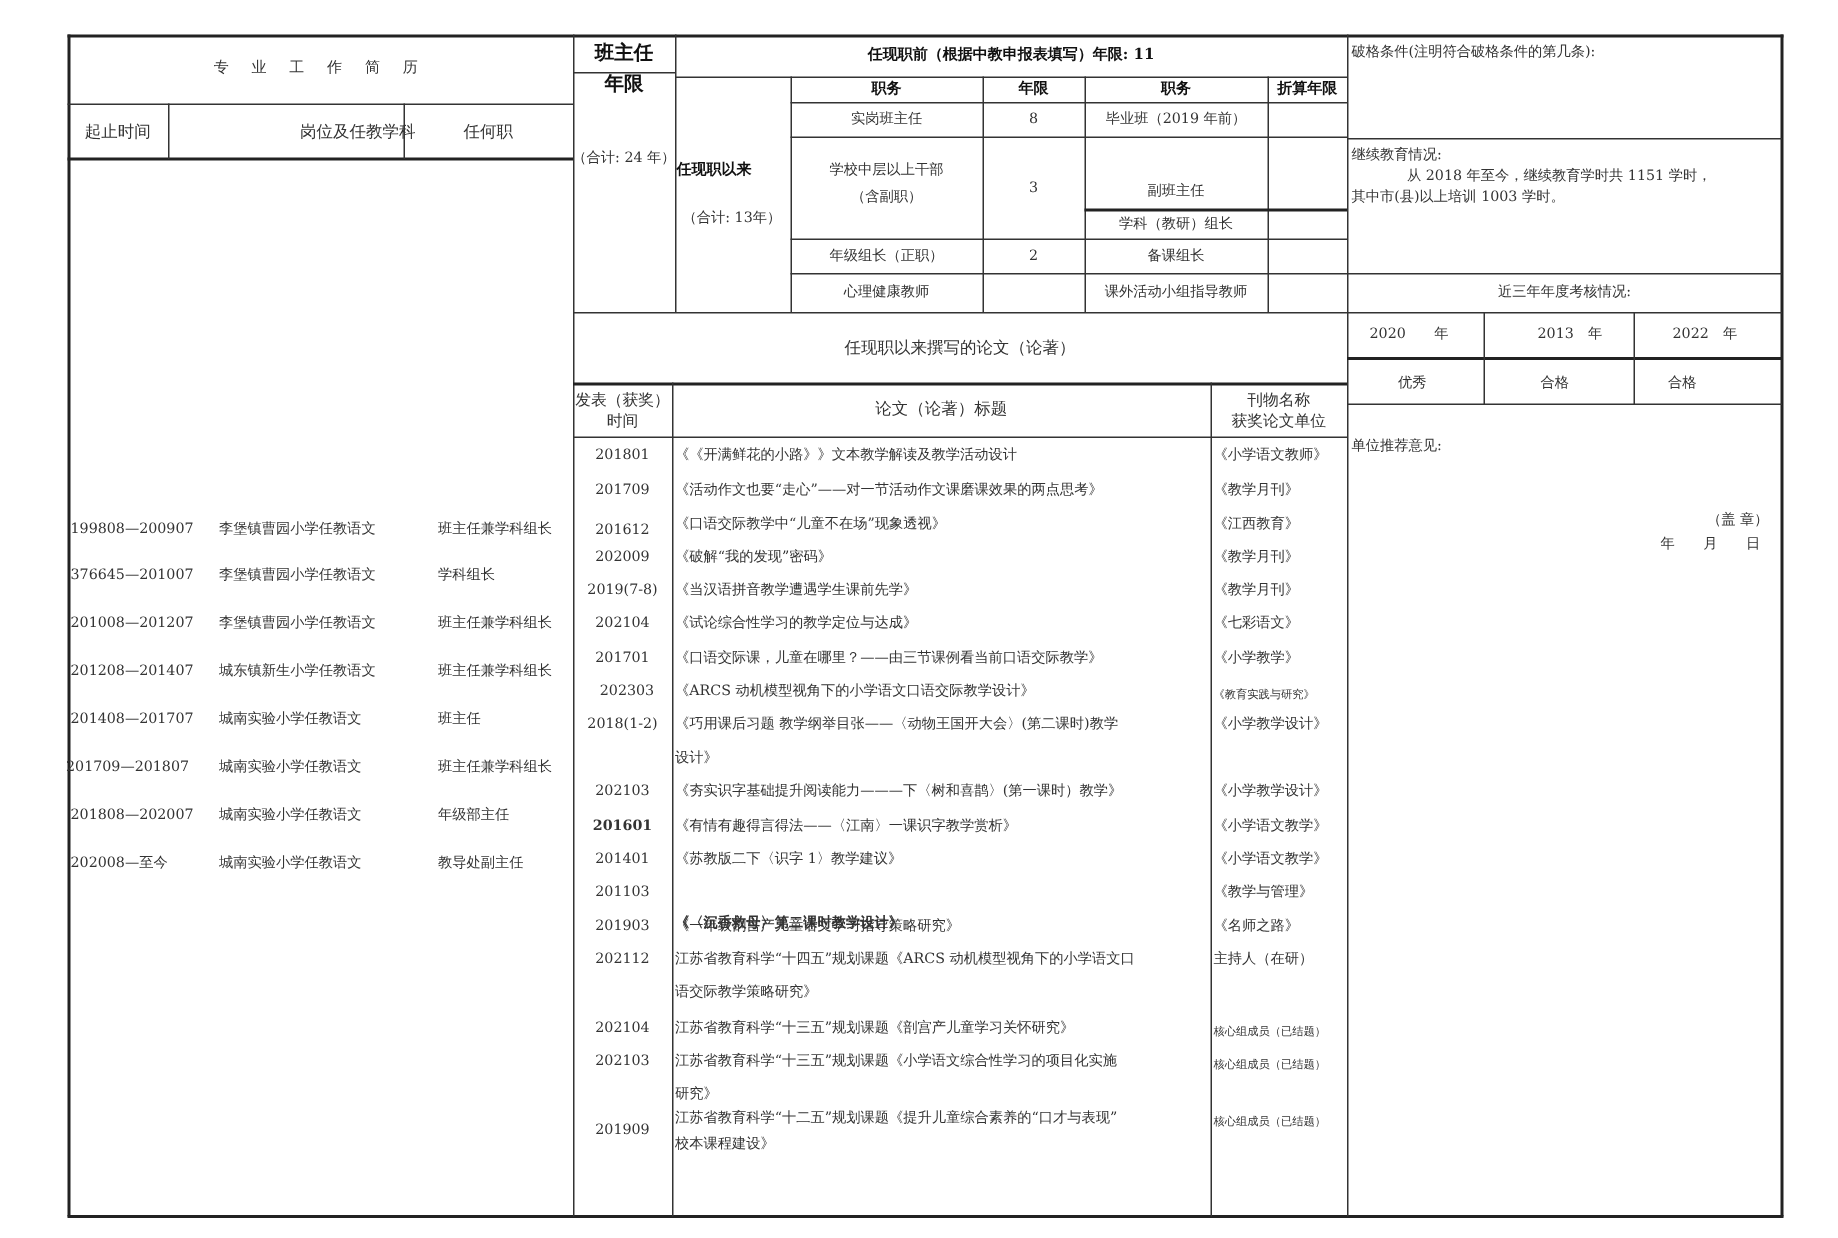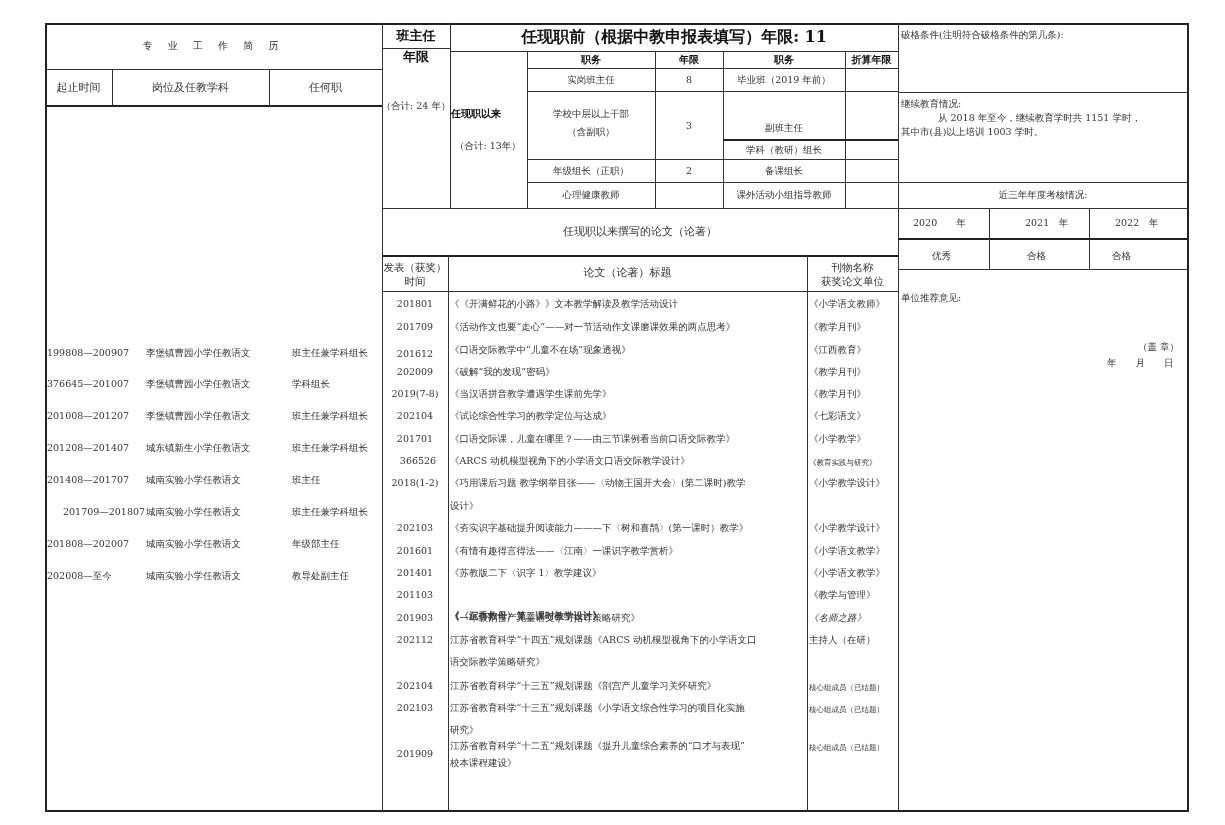--- a/index.html
+++ b/index.html
@@ -54,21 +54,21 @@
 <div class="hl" style="left:898px;top:92px;width:290px;"></div>
 <div class="hl" style="left:898px;top:182px;width:290px;"></div>
 <div class="hl" style="left:898px;top:208px;width:290px;"></div>
 <div class="hl thick" style="left:898px;top:238px;width:290px;"></div>
 <div class="hl" style="left:898px;top:269px;width:290px;"></div>
 <div class="vl" style="left:989px;top:208px;height:62px;"></div>
 <div class="vl" style="left:1089px;top:208px;height:62px;"></div>
 
 <div class="t c sp" style="left:45px;top:40px;width:337px;font-size:10px;">专 业 工 作 简 历</div>
 <div class="t c" style="left:45px;top:82px;width:67px;font-size:11px;">起止时间</div>
-<div class="t c" style="left:112px;top:82px;width:157px;font-size:11px;">岗位及任教学科</div>
+<div class="t c" style="left:112px;top:82px;width:157px;font-size:11px;padding-left:48px;">岗位及任教学科</div>
 <div class="t c" style="left:269px;top:82px;width:113px;font-size:11px;">任何职</div>
 
 <div>
   <div>
     <div class="t sm" style="left:47px;top:347px;">199808—200907</div>
     <div class="t sm" style="left:146px;top:347px;">李堡镇曹园小学任教语文</div>
     <div class="t sm" style="left:292px;top:347px;">班主任兼学科组长</div>
   </div>
   <div>
     <div class="t sm" style="left:47px;top:378px;">376645—201007</div>
@@ -84,41 +84,41 @@
     <div class="t sm" style="left:47px;top:442px;">201208—201407</div>
     <div class="t sm" style="left:146px;top:442px;">城东镇新生小学任教语文</div>
     <div class="t sm" style="left:292px;top:442px;">班主任兼学科组长</div>
   </div>
   <div>
     <div class="t sm" style="left:47px;top:474px;">201408—201707</div>
     <div class="t sm" style="left:146px;top:474px;">城南实验小学任教语文</div>
     <div class="t sm" style="left:292px;top:474px;">班主任</div>
   </div>
   <div>
-    <div class="t sm" style="left:63px;top:506px;">201709—201807</div>
+    <div class="t sm" style="left:44px;top:506px;">201709—201807</div>
     <div class="t sm" style="left:146px;top:506px;">城南实验小学任教语文</div>
     <div class="t sm" style="left:292px;top:506px;">班主任兼学科组长</div>
   </div>
   <div>
     <div class="t sm" style="left:47px;top:538px;">201808—202007</div>
     <div class="t sm" style="left:146px;top:538px;">城南实验小学任教语文</div>
     <div class="t sm" style="left:292px;top:538px;">年级部主任</div>
   </div>
   <div>
     <div class="t sm" style="left:47px;top:570px;">202008—至今</div>
     <div class="t sm" style="left:146px;top:570px;">城南实验小学任教语文</div>
     <div class="t sm" style="left:292px;top:570px;">教导处副主任</div>
   </div>
 </div>
 
 <div class="t c big" style="left:382px;top:30px;width:68px;">班主任</div>
 <div class="t c big" style="left:382px;top:51px;width:68px;">年限</div>
 <div class="t c sm" style="left:380px;top:100px;width:72px;">（合计: 24 年）</div>
 
-<div class="t c b" style="left:450px;top:31px;width:448px;font-size:16px;">任现职前（根据中教申报表填写）年限: 11</div>
+<div class="t c b" style="left:450px;top:31px;width:448px;font-size:10px;">任现职前（根据中教申报表填写）年限: 11</div>
 <div class="t b" style="left:451px;top:108px;">任现职以来</div>
 <div class="t sm" style="left:455px;top:140px;">（合计: 13年）</div>
 
 <div class="t c b" style="left:527px;top:54px;width:128px;">职务</div>
 <div class="t c b" style="left:655px;top:54px;width:68px;">年限</div>
 <div class="t c b" style="left:723px;top:54px;width:122px;">职务</div>
 <div class="t c b" style="left:845px;top:54px;width:53px;">折算年限</div>
 
 <div>
   <div class="t c sm" style="left:527px;top:74px;width:128px;">实岗班主任</div>
@@ -181,54 +181,54 @@
     <div class="t c sm" style="left:382px;top:410px;width:66px;">202104</div>
     <div class="t sm" style="left:450px;top:410px;">《试论综合性学习的教学定位与达成》</div>
     <div class="t sm" style="left:809px;top:410px;">《七彩语文》</div>
   </div>
   <div>
     <div class="t c sm" style="left:382px;top:433px;width:66px;">201701</div>
     <div class="t sm" style="left:450px;top:433px;">《口语交际课，儿童在哪里？——由三节课例看当前口语交际教学》</div>
     <div class="t sm" style="left:809px;top:433px;">《小学教学》</div>
   </div>
   <div>
-    <div class="t c sm" style="left:385px;top:455px;width:66px;">366526</div>
+    <div class="t c sm" style="left:385px;top:455px;width:66px;">202303</div>
     <div class="t sm" style="left:450px;top:455px;">《ARCS 动机模型视角下的小学语文口语交际教学设计》</div>
     <div class="t xs" style="left:809px;top:457px;">《教育实践与研究》</div>
   </div>
   <div>
     <div class="t c sm" style="left:382px;top:477px;width:66px;">2018(1-2)</div>
     <div class="t sm" style="left:450px;top:477px;">《巧用课后习题 教学纲举目张——〈动物王国开大会〉(第二课时)教学</div>
     <div class="t sm" style="left:450px;top:500px;">设计》</div>
     <div class="t sm" style="left:809px;top:477px;">《小学教学设计》</div>
   </div>
   <div>
     <div class="t c sm" style="left:382px;top:522px;width:66px;">202103</div>
     <div class="t sm" style="left:450px;top:522px;">《夯实识字基础提升阅读能力———下〈树和喜鹊〉(第一课时）教学》</div>
     <div class="t sm" style="left:809px;top:522px;">《小学教学设计》</div>
   </div>
   <div>
-    <div class="t c sm" style="left:382px;top:545px;width:66px;">201601</div>
+    <div class="t c sm" style="left:382px;top:545px;width:66px;font-weight:bold;">201601</div>
     <div class="t sm" style="left:450px;top:545px;">《有情有趣得言得法——〈江南〉一课识字教学赏析》</div>
     <div class="t sm" style="left:809px;top:545px;">《小学语文教学》</div>
   </div>
   <div>
     <div class="t c sm" style="left:382px;top:567px;width:66px;">201401</div>
     <div class="t sm" style="left:450px;top:567px;">《苏教版二下〈识字 1〉教学建议》</div>
     <div class="t sm" style="left:809px;top:567px;">《小学语文教学》</div>
   </div>
   <div>
     <div class="t c sm" style="left:382px;top:589px;width:66px;">201103</div>
     <div class="t sm" style="left:450px;top:610px;font-weight:bold;">《〈沉香救母〉第二课时教学设计》</div>
     <div class="t sm" style="left:809px;top:589px;">《教学与管理》</div>
   </div>
   <div>
     <div class="t c sm" style="left:382px;top:612px;width:66px;">201903</div>
     <div class="t sm" style="left:450px;top:612px;">《一年级剖宫产儿童语文学习指导策略研究》</div>
-    <div class="t sm" style="left:809px;top:612px;font-style:italic;">《名师之路》</div>
+    <div class="t sm" style="left:809px;top:612px;">《名师之路》</div>
   </div>
   <div>
     <div class="t c sm" style="left:382px;top:634px;width:66px;">202112</div>
     <div class="t sm" style="left:450px;top:634px;">江苏省教育科学“十四五”规划课题《ARCS 动机模型视角下的小学语文口</div>
     <div class="t sm" style="left:450px;top:656px;">语交际教学策略研究》</div>
     <div class="t sm" style="left:809px;top:634px;">主持人（在研）</div>
   </div>
   <div>
     <div class="t c sm" style="left:382px;top:680px;width:66px;">202104</div>
     <div class="t sm" style="left:450px;top:680px;text-align:center;">江苏省教育科学“十三五”规划课题《剖宫产儿童学习关怀研究》</div>
@@ -248,21 +248,21 @@
   </div>
 </div>
 
 <div class="t sm" style="left:901px;top:29px;">破格条件(注明符合破格条件的第几条):</div>
 <div class="t sm" style="left:901px;top:98px;">继续教育情况:</div>
 <div class="t sm" style="left:938px;top:112px;">从 2018 年至今，继续教育学时共 1151 学时，</div>
 <div class="t sm" style="left:901px;top:126px;">其中市(县)以上培训 1003 学时。</div>
 
 <div class="t c sm" style="left:898px;top:189px;width:290px;">近三年年度考核情况:</div>
 <div class="t sm" style="left:913px;top:217px;">2020　　年</div>
-<div class="t sm" style="left:1025px;top:217px;">2021　年</div>
+<div class="t sm" style="left:1025px;top:217px;">2013　年</div>
 <div class="t sm" style="left:1115px;top:217px;">2022　年</div>
 <div class="t sm" style="left:932px;top:250px;">优秀</div>
 <div class="t sm" style="left:1027px;top:250px;">合格</div>
 <div class="t sm" style="left:1112px;top:250px;">合格</div>
 
 <div class="t sm" style="left:901px;top:292px;">单位推荐意见:</div>
 <div class="t sm" style="left:1138px;top:341px;">（盖 章）</div>
 <div class="t sm" style="left:1107px;top:357px;">年　　月　　日</div>
 
 </body></html>

